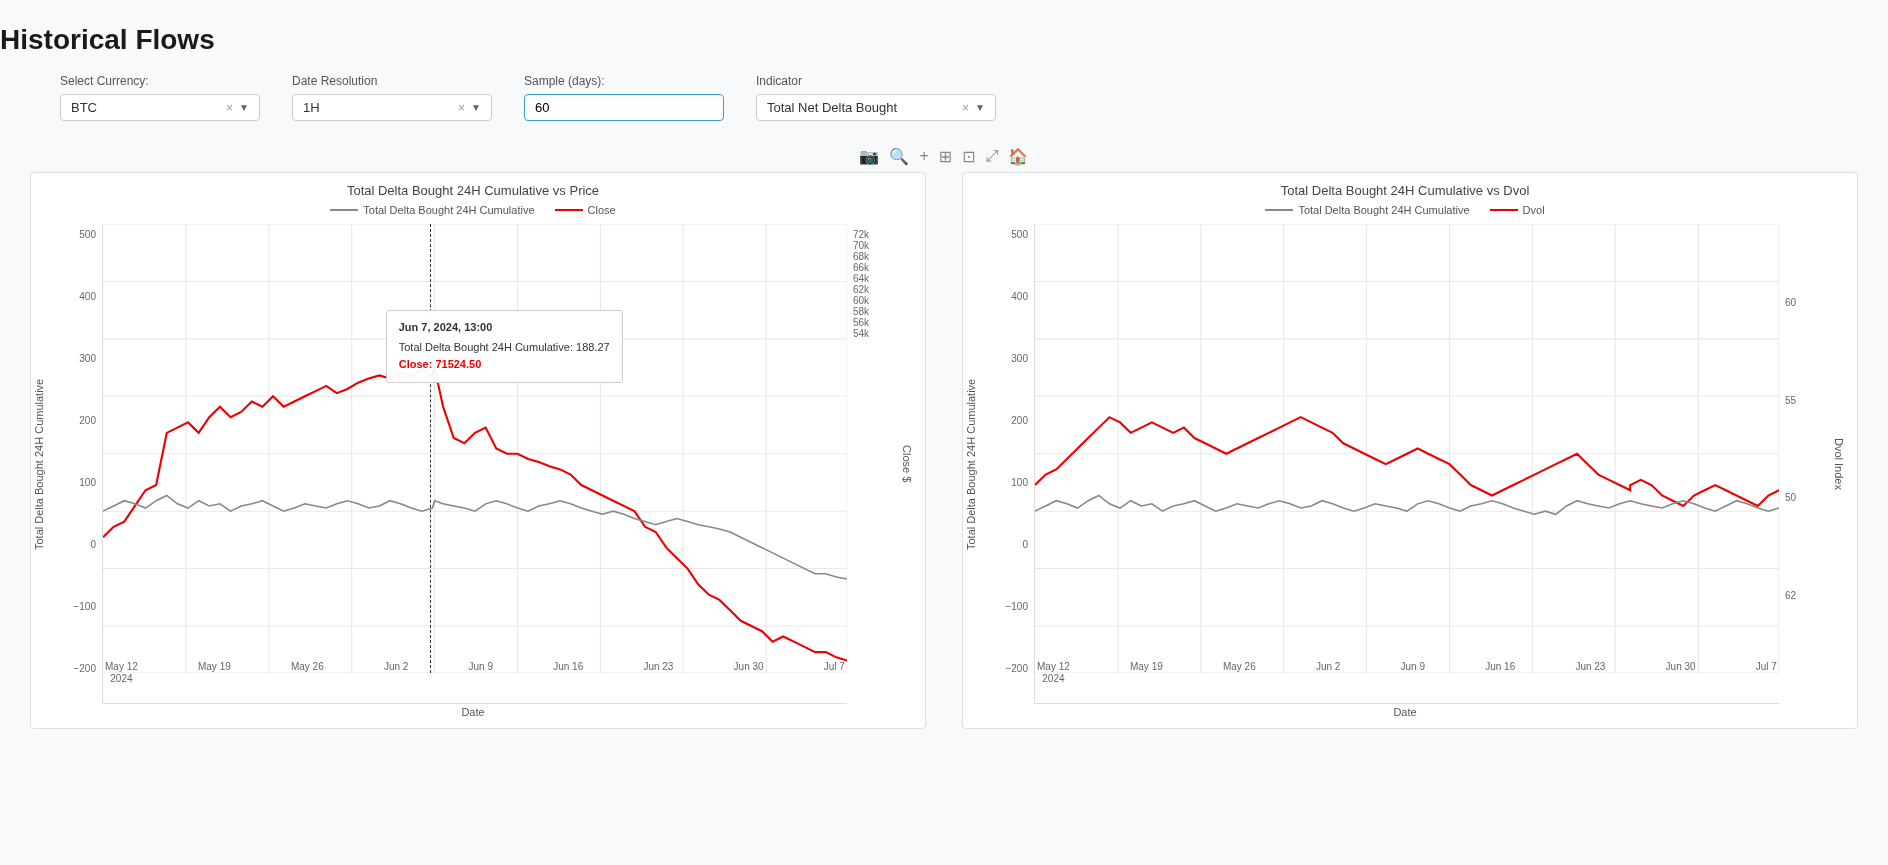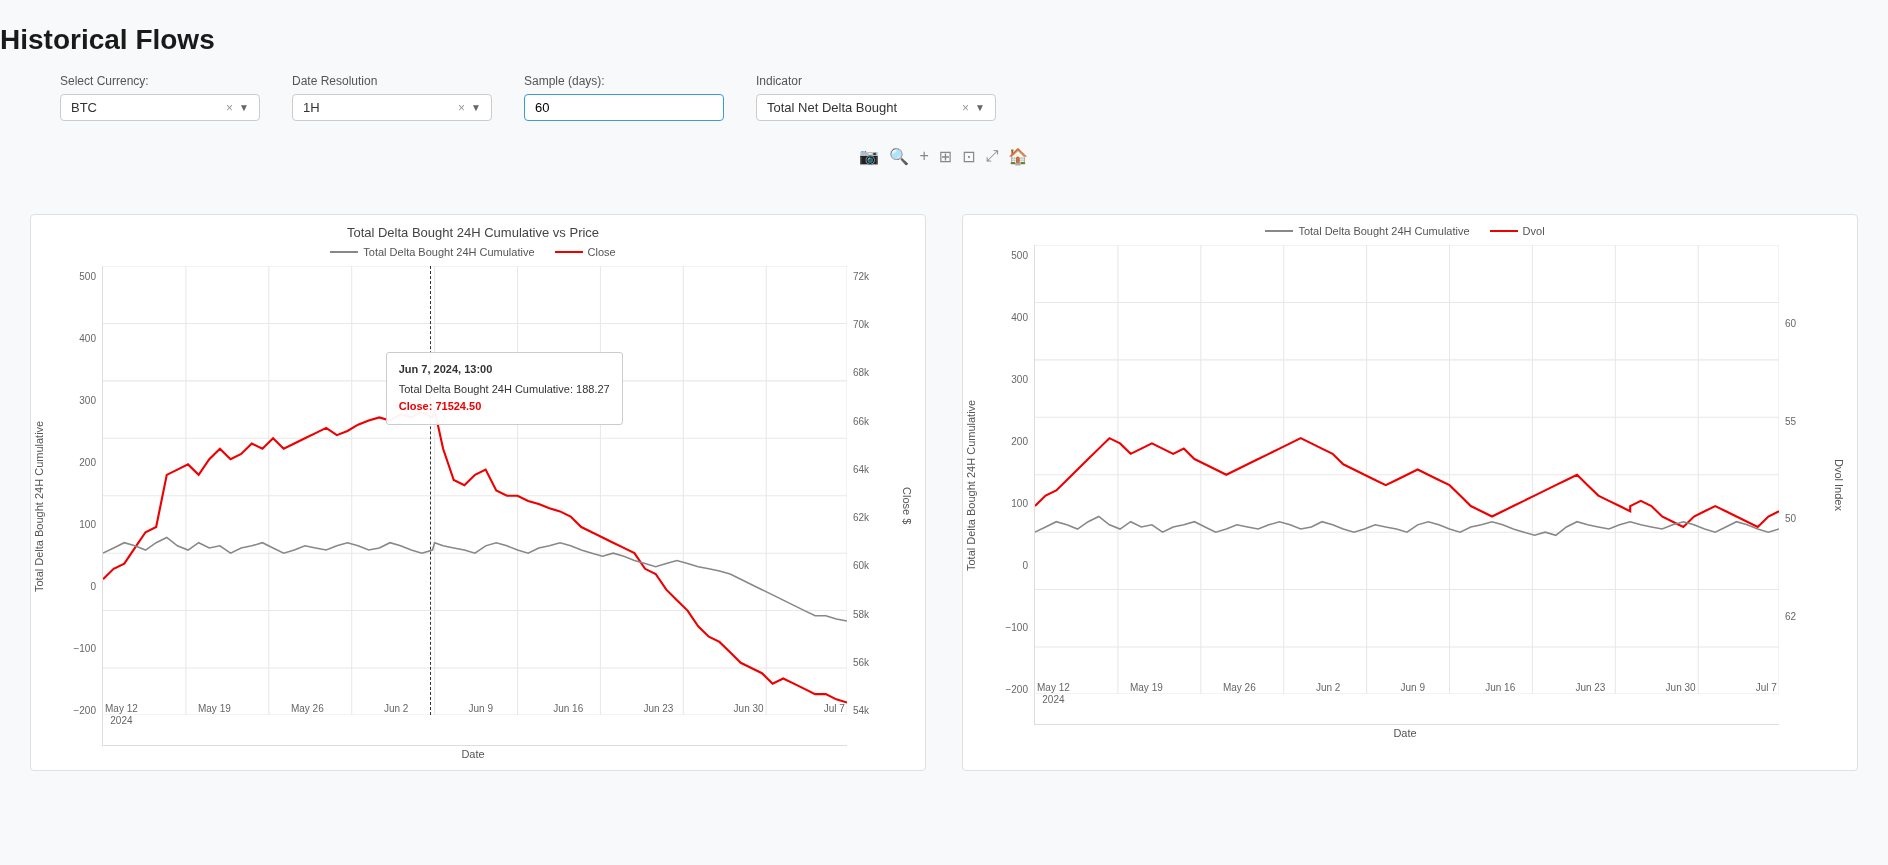--- a/index.html
+++ b/index.html
@@ -66,21 +66,20 @@
       gap: 10px;
       padding: 6px 0;
       color: #888;
       font-size: 16px;
     }
     .toolbar span { cursor: pointer; }
     .charts-row {
       display: flex;
       gap: 36px;
       padding: 0 30px 20px;
-      margin-top: 42px;
     }
     .chart-container {
       flex: 1;
       background: #fff;
       border: 1px solid #e0e0e0;
       border-radius: 4px;
       padding: 10px 10px 10px 0;
       position: relative;
     }
     .chart-title {
@@ -121,21 +120,20 @@
       padding-right: 6px;
       font-size: 10px;
       color: #666;
       padding-top: 5px;
       padding-bottom: 30px;
     }
     .y-axis-right {
       width: 52px;
       display: flex;
       flex-direction: column;
-      justify-content: space-between;
       align-items: flex-start;
       padding-left: 6px;
       font-size: 10px;
       color: #666;
       padding-top: 5px;
       padding-bottom: 30px;
     }
     .chart-inner {
       flex: 1;
       position: relative;
@@ -355,20 +353,21 @@
         <span>58k</span>
         <span>56k</span>
         <span>54k</span>
       </div>
       <div class="y-axis-label-right">Close $</div>
     </div>
     <div class="x-axis-label">Date</div>
   </div>
 
   <div class="chart-container">
+    <div class="chart-title">Total Delta Bought 24H Cumulative vs Dvol</div>
     <div class="chart-legend">
       <div class="legend-item">
         <div class="legend-line" style="background:#888"></div>
         <span>Total Delta Bought 24H Cumulative</span>
       </div>
       <div class="legend-item">
         <div class="legend-line" style="background:#e00"></div>
         <span>Dvol</span>
       </div>
     </div>

